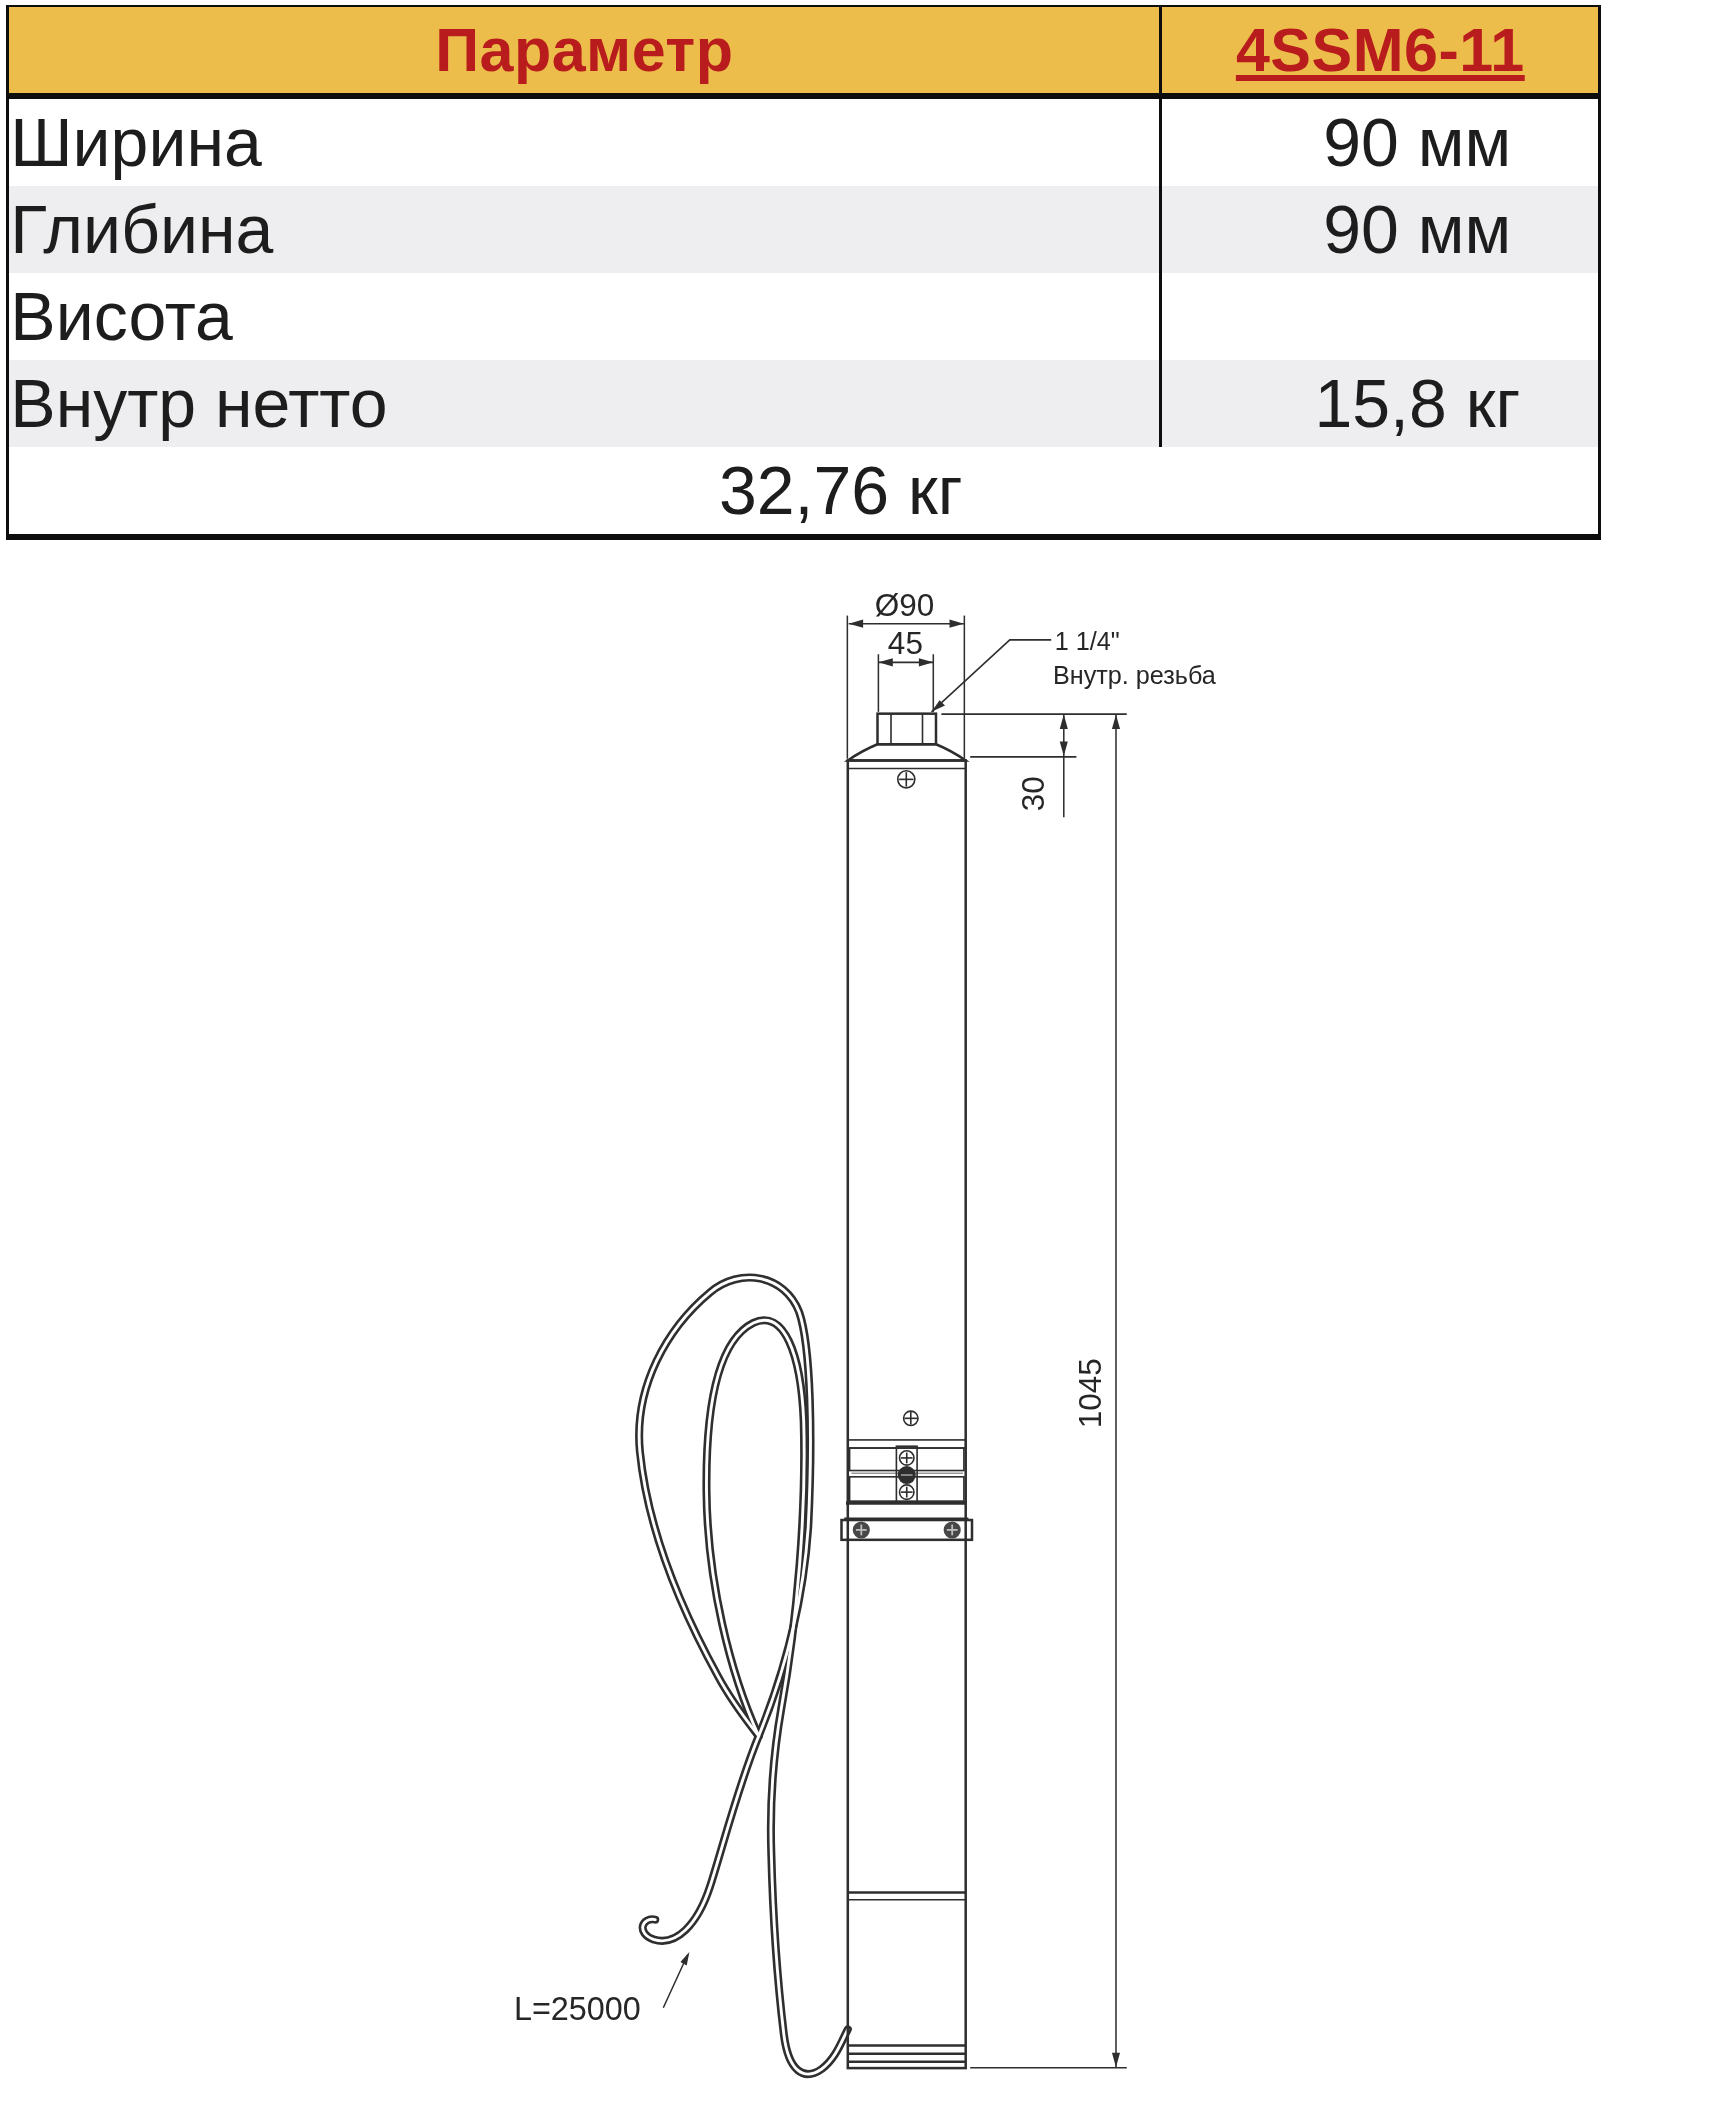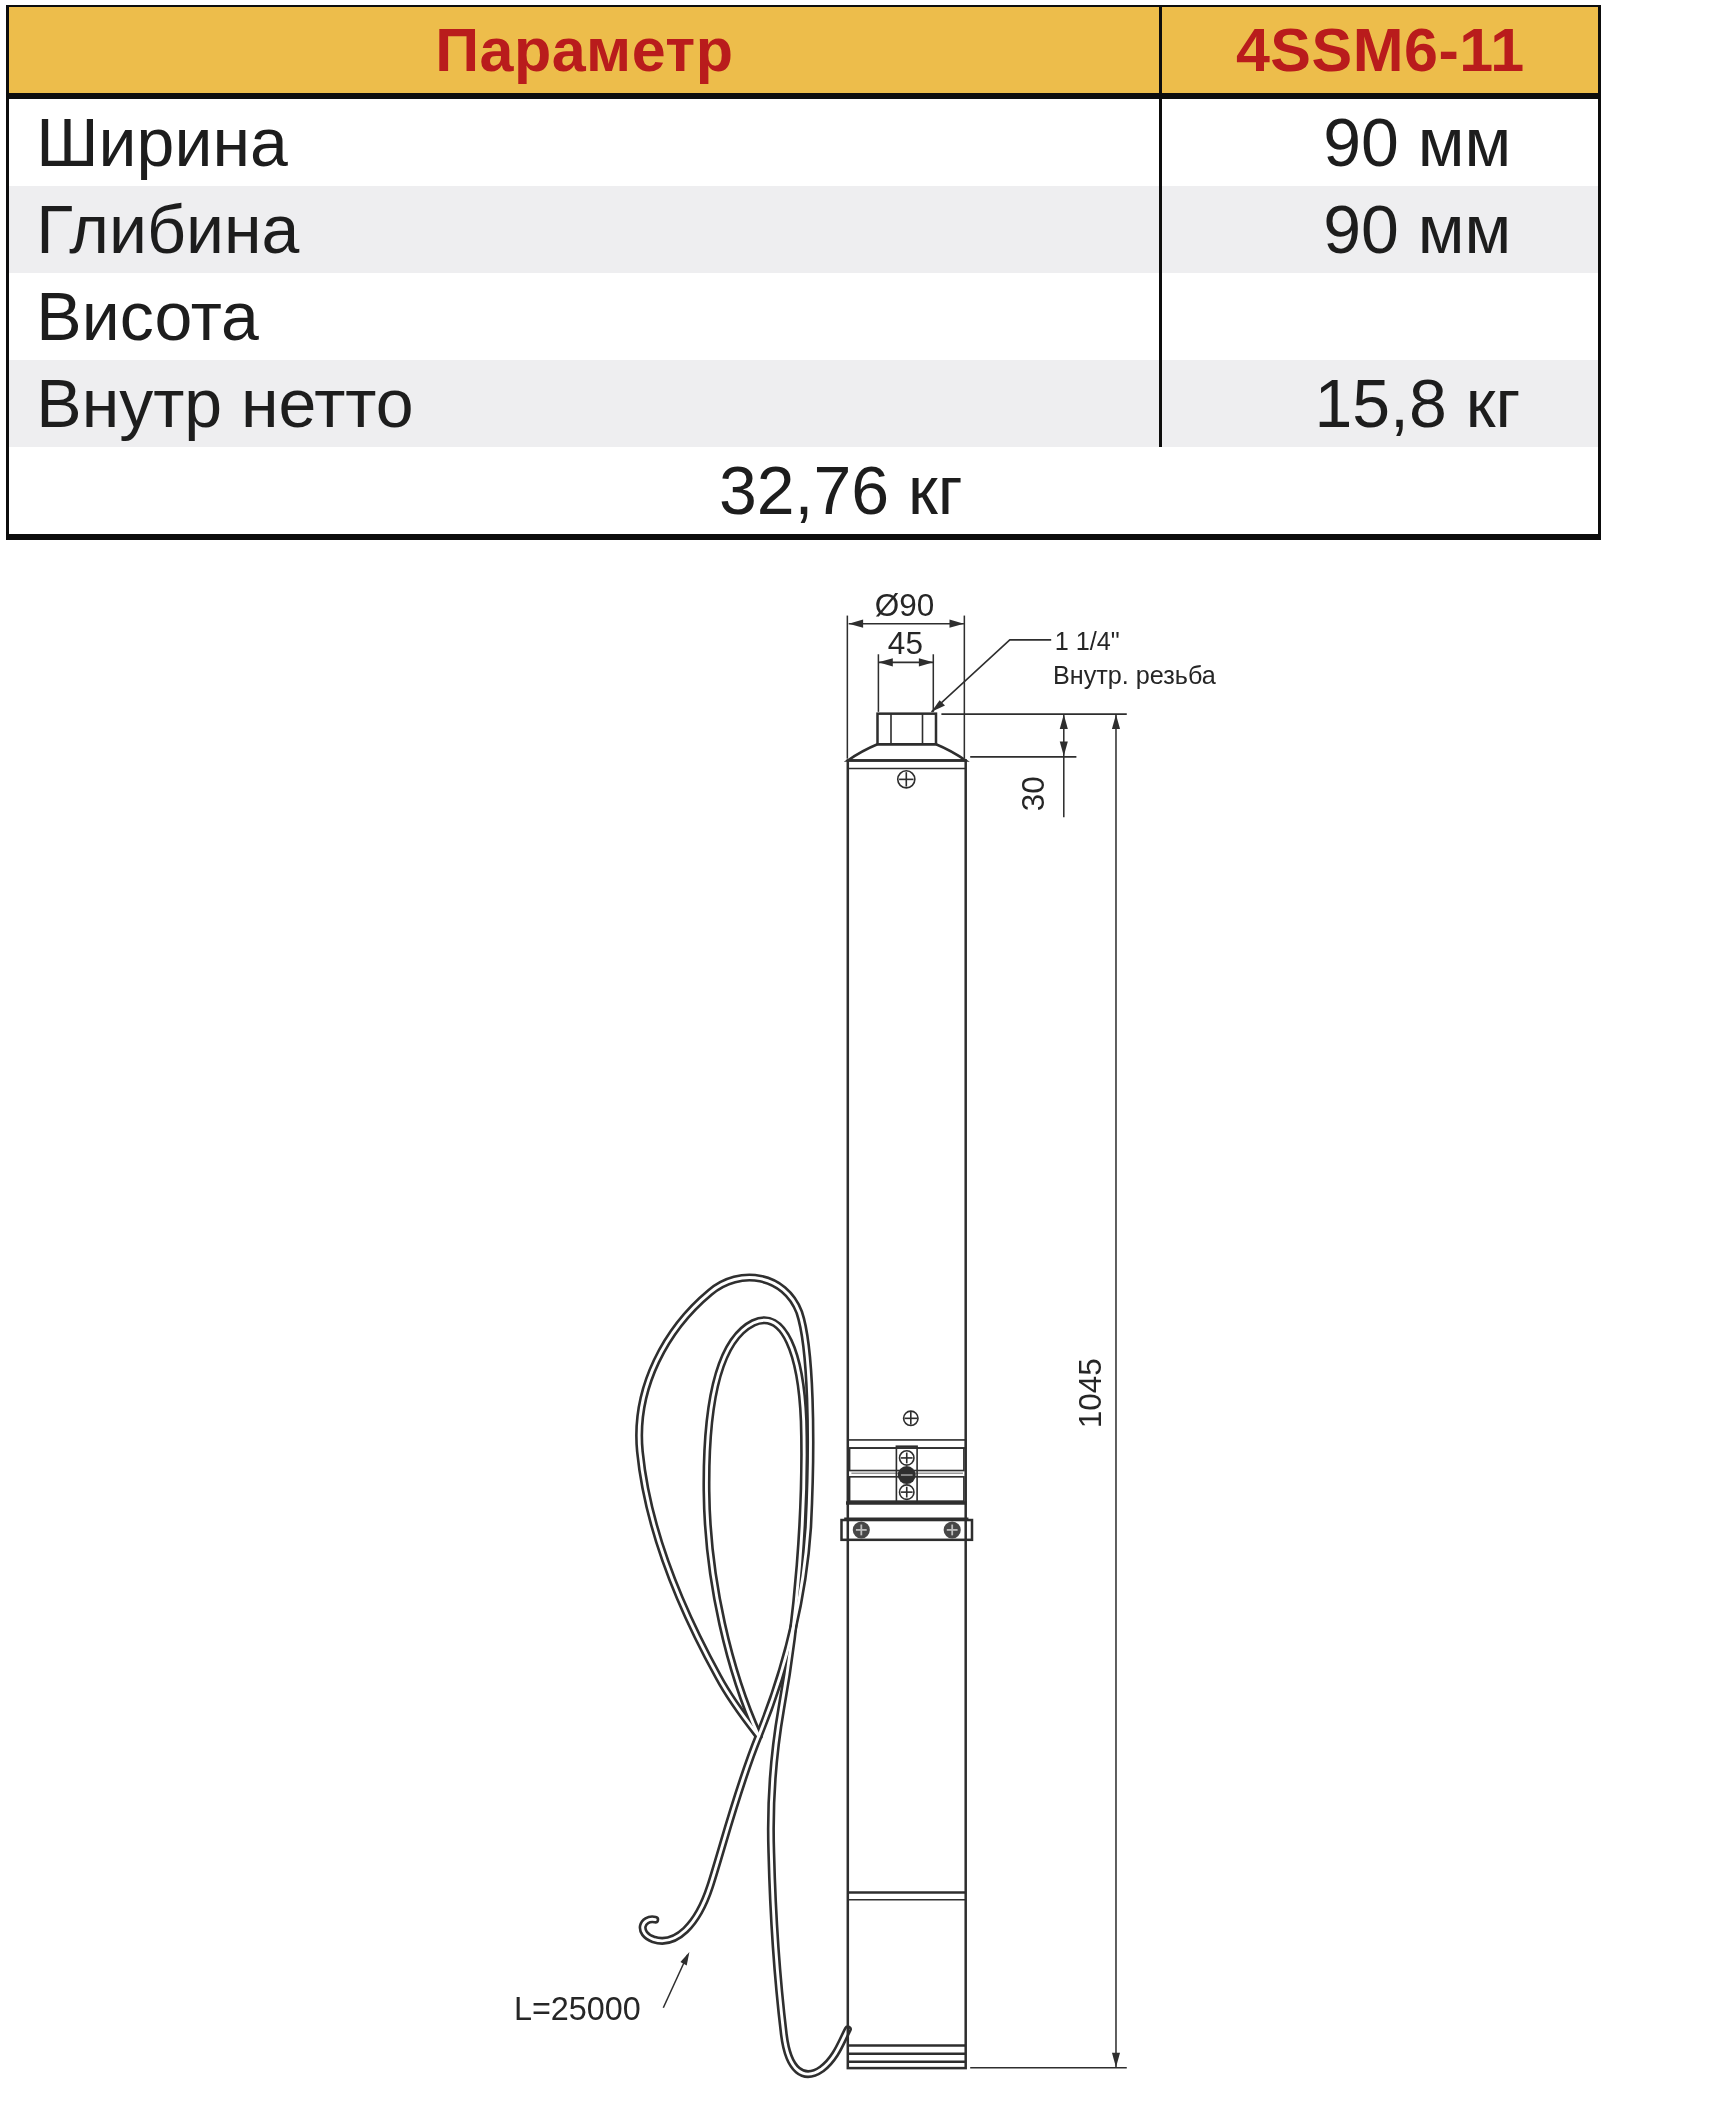--- a/index.html
+++ b/index.html
@@ -17,27 +17,27 @@
   }
   .thead {
     display:flex; height:86px; background:var(--header-bg,#edbd4b);
     border-bottom:6.3px solid var(--table-border,#0d0d0d);
   }
   .th {
     display:flex; align-items:center; justify-content:center;
     font-weight:bold; font-size:61px; color:#b91c1c; letter-spacing:0.5px;
   }
   .col-param { width:1153px; box-sizing:border-box; border-right:3.6px solid var(--table-border,#0d0d0d); }
-  .col-value { flex:1; }
+  .col-value { flex:1;text-decoration:underline; }
   .tr { display:flex; height:87px; background:#ffffff; }
   .tr.stripe { background:var(--stripe-bg,#eeeef0);text-align:center; }
   .td { font-size:68px; color:#1d1d1d; }
   .td-param {
     width:1153px; box-sizing:border-box; border-right:3.6px solid var(--table-border,#0d0d0d);
-    display:flex; align-items:center; padding-left:27px;
+    display:flex; align-items:center; padding-left:1px;
   }
   .td-value { flex:1; display:flex; align-items:center; justify-content:center; padding-left:74px; }
 
   
   .drawing { position:absolute; left:0; top:0; width:1728px; height:2105px; }
   .ln   { stroke:#2e2e2e; stroke-width:2.8; fill:none; }
   .thin { stroke:#2e2e2e; stroke-width:1.8; fill:none; }
   .dim  { stroke:#2e2e2e; stroke-width:1.7; fill:none; }
   .arr  { fill:#2e2e2e; stroke:none; }
   .dimtxt { font-family:"Liberation Sans", sans-serif; fill:#262626; }

